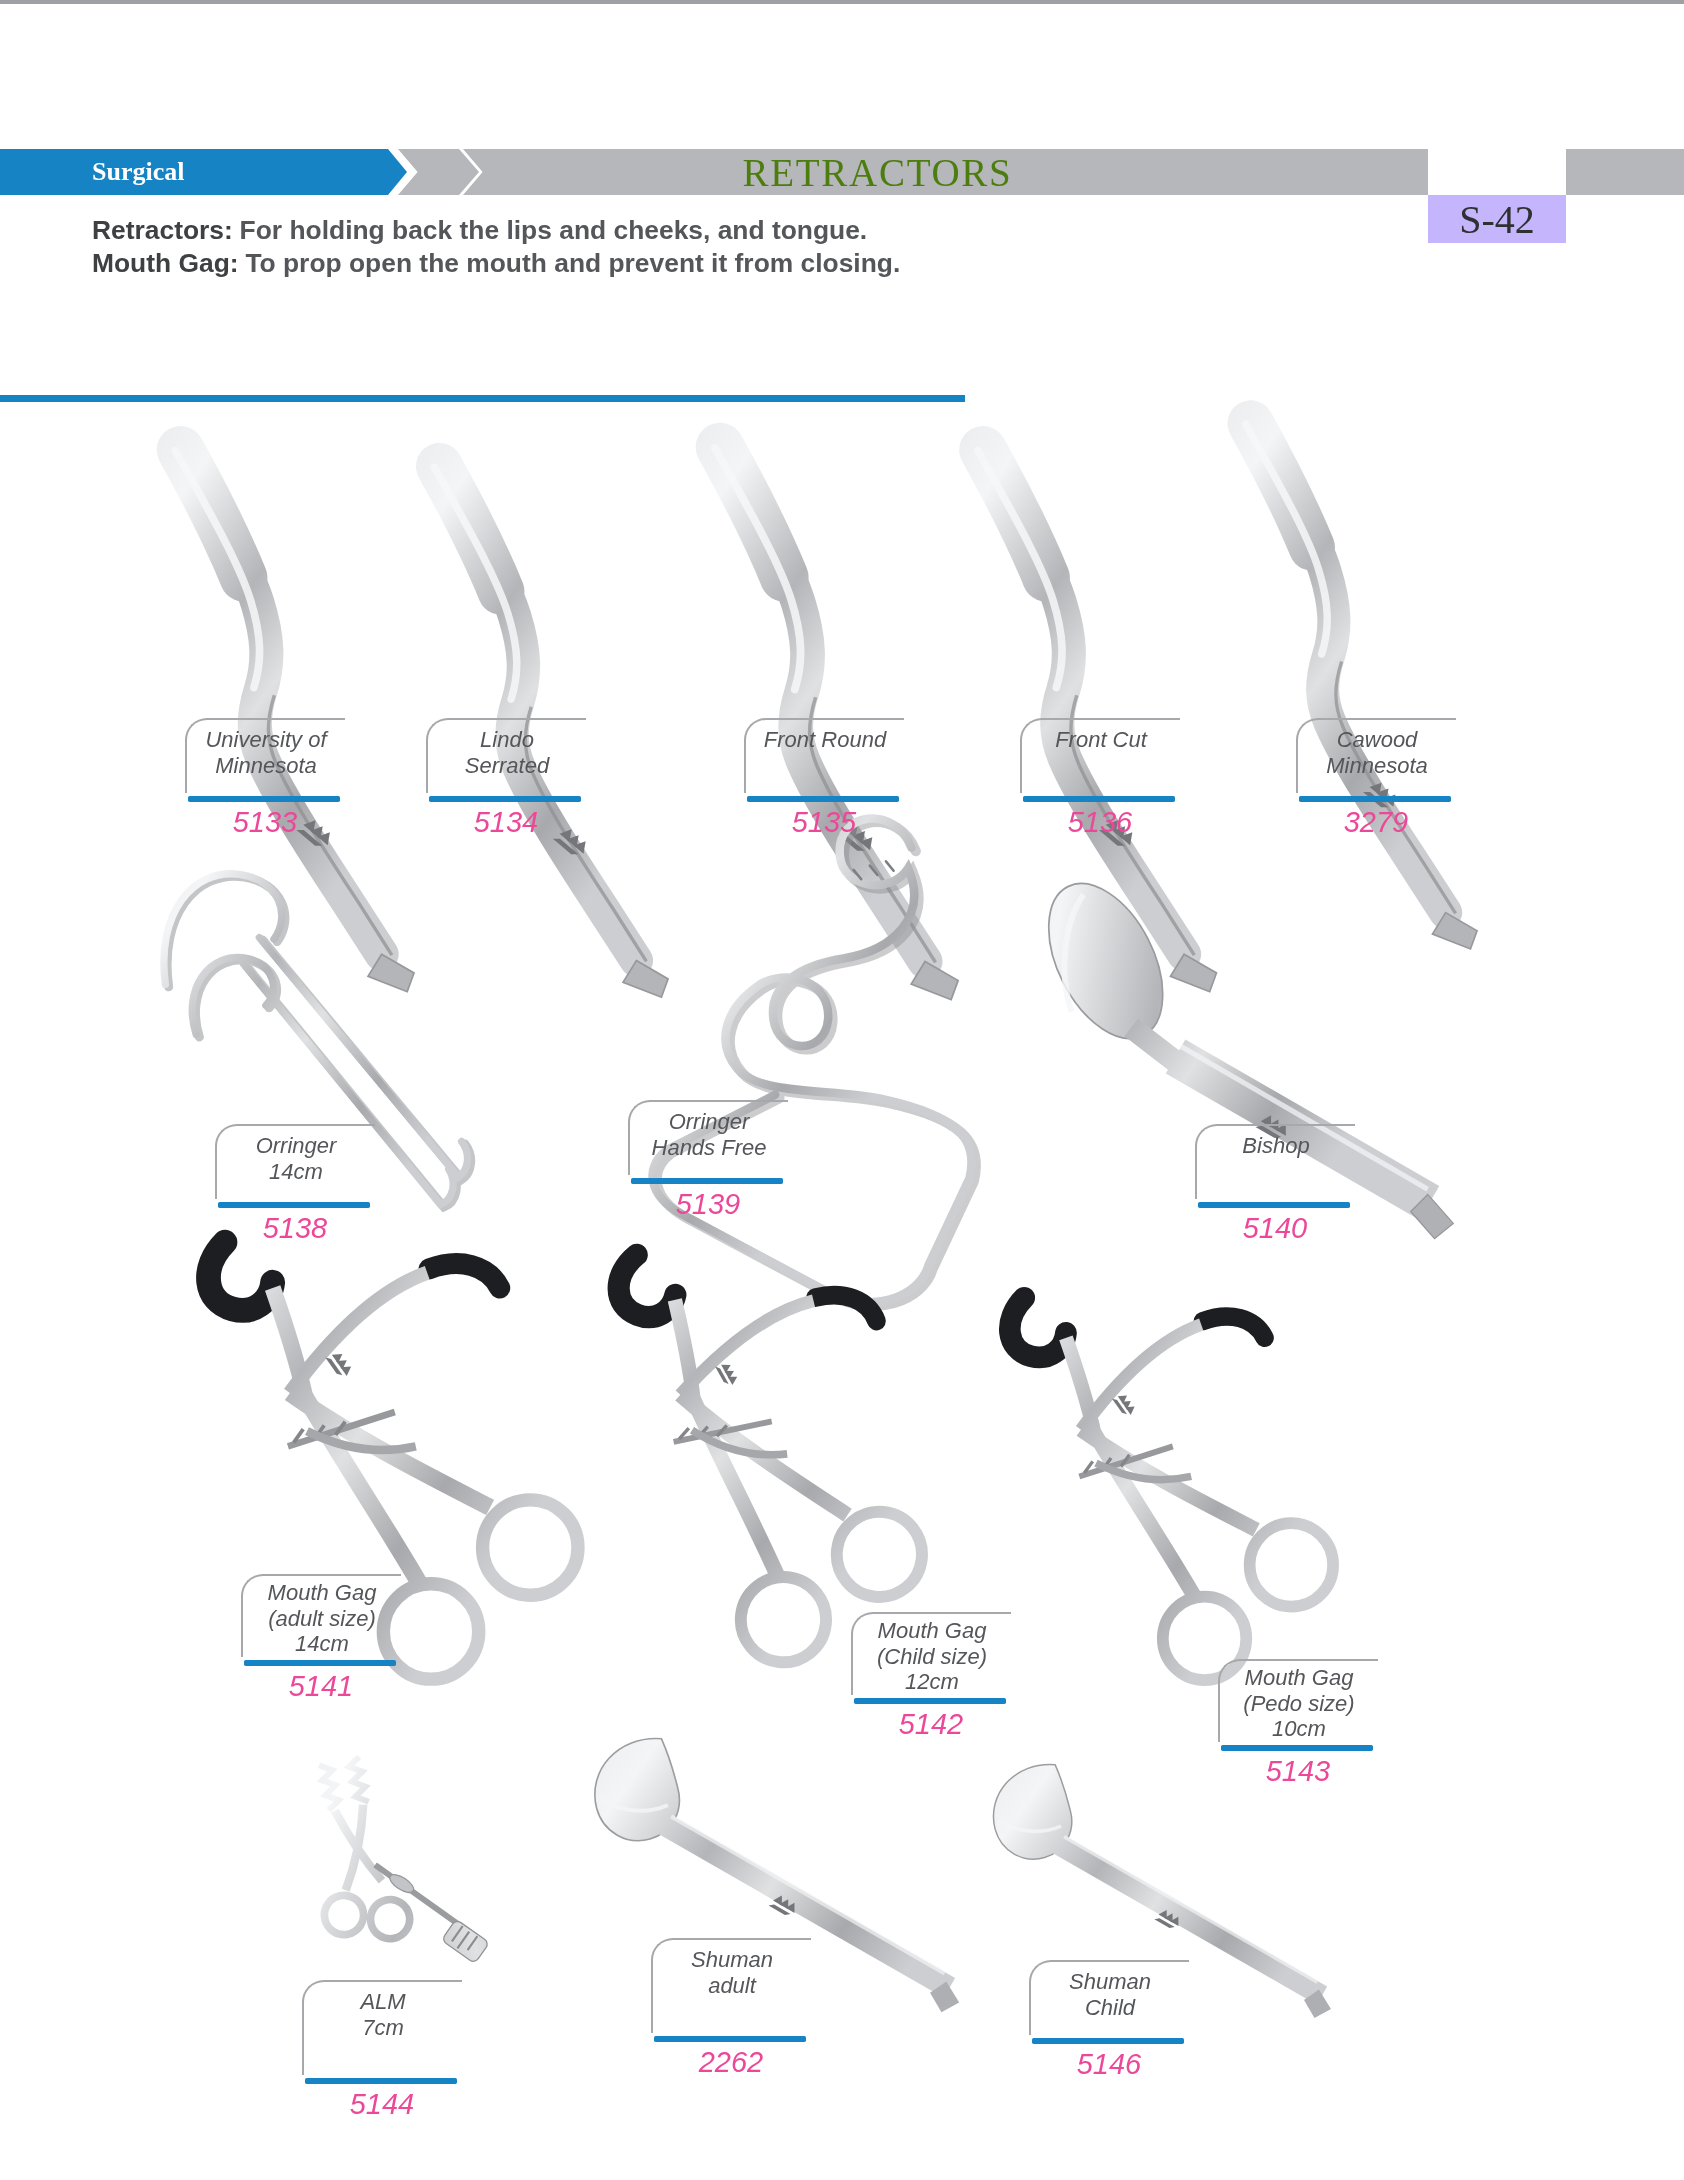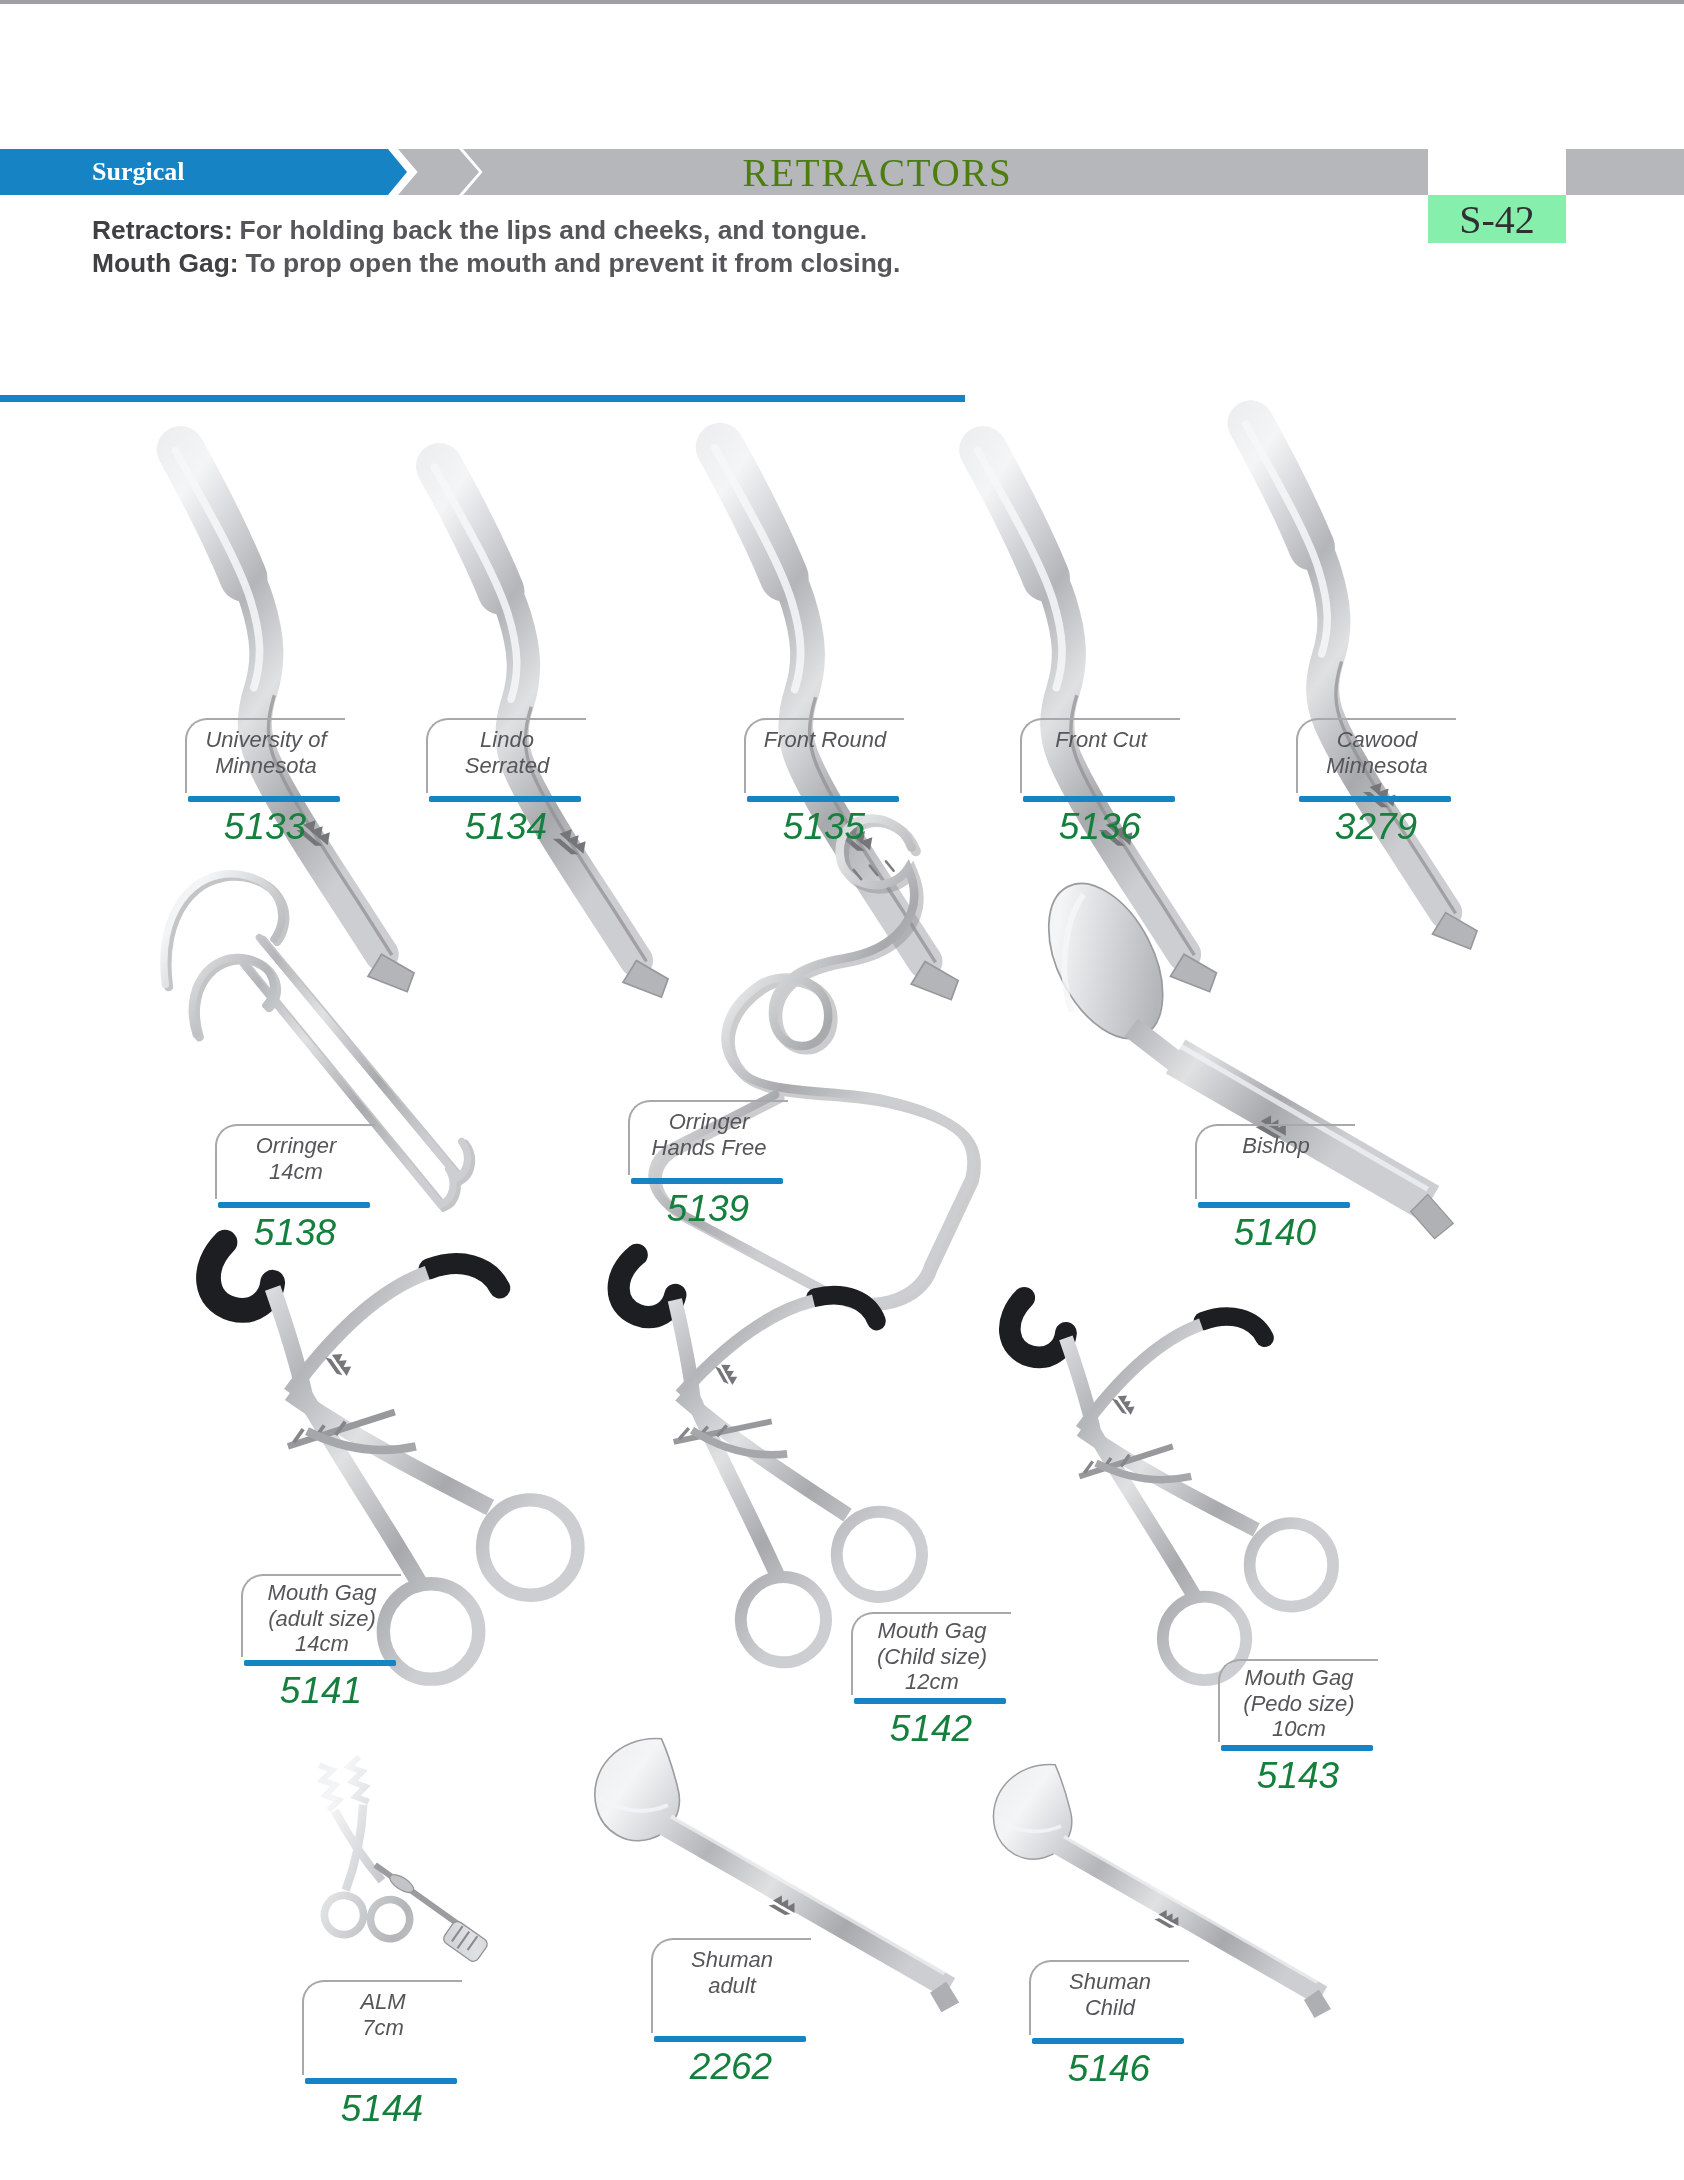--- a/index.html
+++ b/index.html
@@ -14,42 +14,42 @@
   .band-blue span{display:block;line-height:46px;padding-left:92px;
                   font-family:"Liberation Serif",serif;font-weight:700;font-size:26px;color:#ffffff;}
   .band-chev{left:398px;width:82px;background:#b6b7ba;
              clip-path:polygon(0 0,61px 0,81px 50%,61px 100%,0 100%,19.6px 50%);}
   .band-main{left:463px;width:965px;background:#b6b7ba;
              clip-path:polygon(0 0,100% 0,100% 100%,0 100%,19.6px 50%);}
   .band-right{left:1566px;width:118px;background:#b6b7ba;}
   .page-title{position:absolute;left:707px;top:151px;width:341px;margin:0;text-align:center;
               font-family:"Liberation Serif",serif;font-weight:400;font-size:39px;line-height:44px;
               letter-spacing:1.7px;color:#4d7c0f;}
-  .page-code{position:absolute;left:1428px;top:195px;width:138px;height:48px;background:#86efac;
+  .page-code{position:absolute;left:1428px;top:195px;width:138px;height:48px;background:#c4b5fd;
              text-align:center;font-family:"Liberation Serif",serif;font-size:40px;line-height:49px;color:#2f3032;}
 
   
   .intro{position:absolute;left:88px;top:210px;margin:4px;font-size:26.4px;line-height:33px;color:#55565a;font-weight:bold;}
   .intro .line{display:block;}
   .intro b{color:#3f4042;margin-right:6.8px;}
 
   .blue-rule{position:absolute;left:0;top:395px;width:965px;height:6.8px;background:#1583c4;}
 
   
   .art{position:absolute;left:0;top:0;}
 
   
   .plabel{position:absolute;width:160px;text-align:center;color:#55565a;font-style:italic;}
   .pbox{box-sizing:border-box;height:75px;padding-top:6.8px;
         border-top:2.6px solid #a7a8ab;border-left:2.6px solid #a7a8ab;border-top-left-radius:22px;
         font-size:22px;line-height:26.4px;}
   .l3 .pbox{height:83px;padding-top:4.3px;line-height:25.6px;}
   .gap .pbox{height:95px;}
   .pline{width:152px;height:6px;margin:3.4px 0 0 2.6px;background:#1583c4;border-radius:1.7px;}
-  .pcode{margin-top:3.4px;font-size:37px;color:#15803d;}
+  .pcode{margin-top:3.4px;font-size:29px;color:#ec4899;}
 </style>
 </head>
 <body>
 
 <div class="page">
 
   <div class="top-hairline"></div>
 
   <div class="band band-blue">
     <span>Surgical</span>

